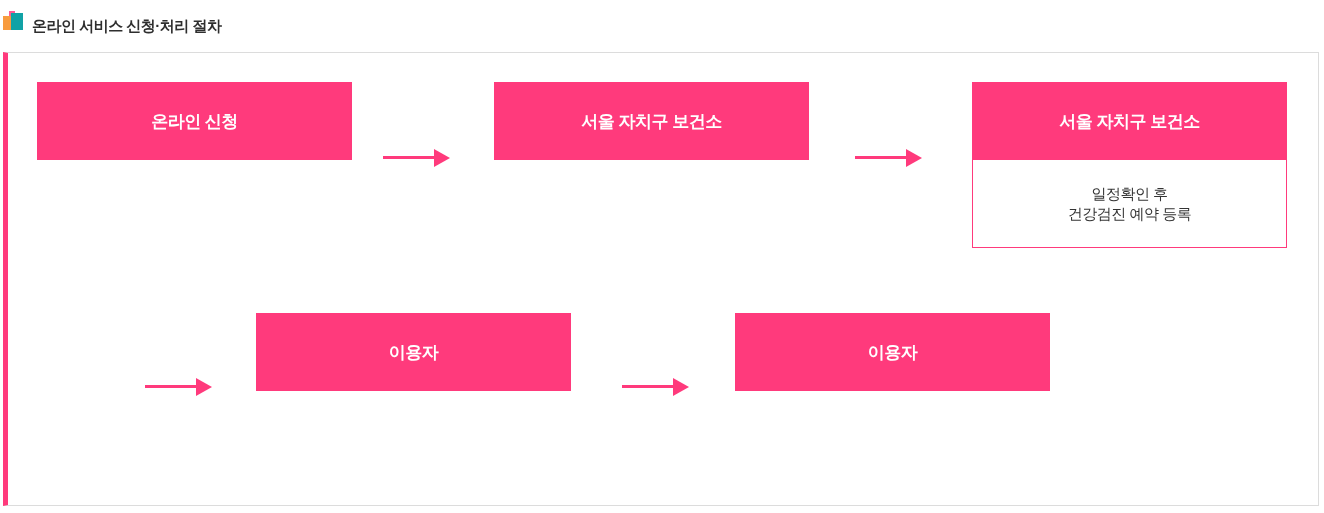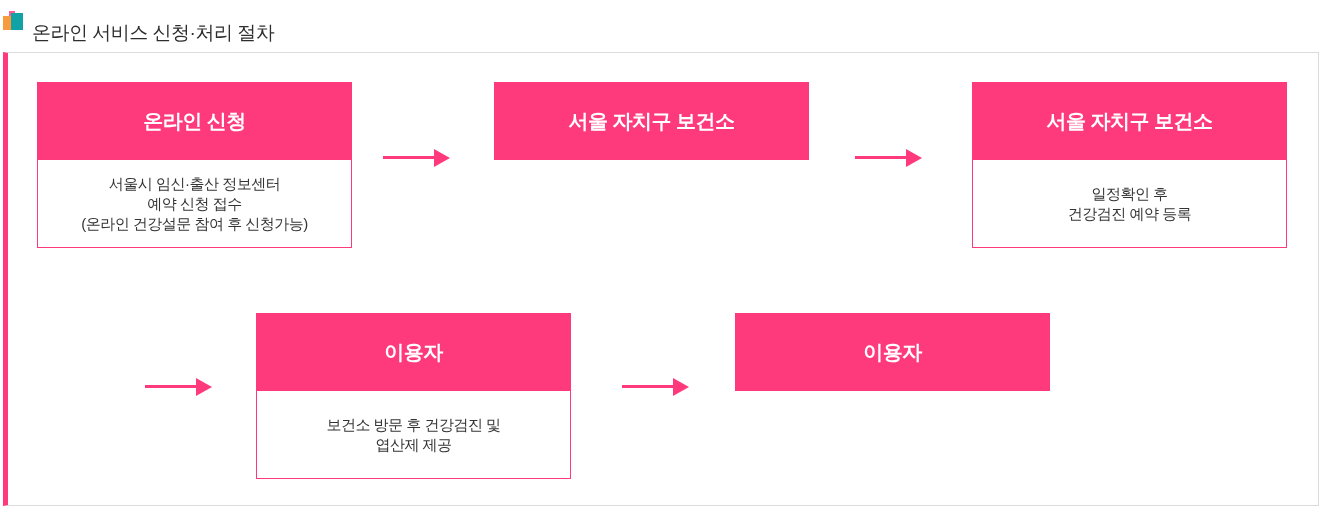--- a/index.html
+++ b/index.html
@@ -26,22 +26,22 @@
   }
   .title-icon .bar { position: absolute; }
   .title-icon .bar-orange { left: 0px;  top: 10px; width: 8px;  height: 14px; background: var(--icon-orange); }
   .title-icon .sq-pink    { left: 6px;  top: 5px;  width: 6px;  height: 6px;  background: var(--icon-pink); }
   .title-icon .bar-teal   { left: 8px;  top: 7px;  width: 12px; height: 17px; background: var(--icon-teal); }
 
   .page-title {
     position: absolute;
     left: 32px;
     top: 7px;
-    font-size: 19px;
-    font-weight: 400;
+    font-size: 15px;
+    font-weight: 700;
     color: #2e2e2e;
     letter-spacing: -0.5px;
     white-space: nowrap;
   }
 
   
   .flow-container {
     position: absolute;
     left: 3px;
     top: 52px;
@@ -56,21 +56,21 @@
   
   .flow-box {
     position: absolute;
     width: 315px;
     height: 166px;
   }
   .flow-header {
     height: 78px;
     background: var(--accent-pink);
     color: #ffffff;
-    font-size: 20px;
+    font-size: 17px;
     font-weight: 700;
     letter-spacing: -0.5px;
     display: flex;
     align-items: center;
     justify-content: center;
   }
   .flow-body {
     box-sizing: border-box;
     height: 88px;
     background: #ffffff;
@@ -134,23 +134,20 @@
     <div class="bar bar-orange"></div>
     <div class="bar bar-teal"></div>
   </div>
 
   <h1 class="page-title">온라인 서비스 신청·처리 절차</h1>
 
   <div class="flow-container">
 
     <div class="flow-box" id="box-1">
       <div class="flow-header">온라인 신청</div>
-      <div class="flow-body">서울시 임신·출산 정보센터
-예약 신청 접수
-(온라인 건강설문 참여 후 신청가능)</div>
     </div>
 
     <div class="flow-arrow" id="arrow-1">
       <div class="shaft"></div>
       <div class="head"></div>
     </div>
 
     <div class="flow-box" id="box-2">
       <div class="flow-header">서울 자치구 보건소</div>
     </div>
@@ -166,22 +163,20 @@
 건강검진 예약 등록</div>
     </div>
 
     <div class="flow-arrow" id="arrow-3">
       <div class="shaft"></div>
       <div class="head"></div>
     </div>
 
     <div class="flow-box" id="box-4">
       <div class="flow-header">이용자</div>
-      <div class="flow-body">보건소 방문 후 건강검진 및
-엽산제 제공</div>
     </div>
 
     <div class="flow-arrow" id="arrow-4">
       <div class="shaft"></div>
       <div class="head"></div>
     </div>
 
     <div class="flow-box" id="box-5">
       <div class="flow-header">이용자</div>
     </div>

